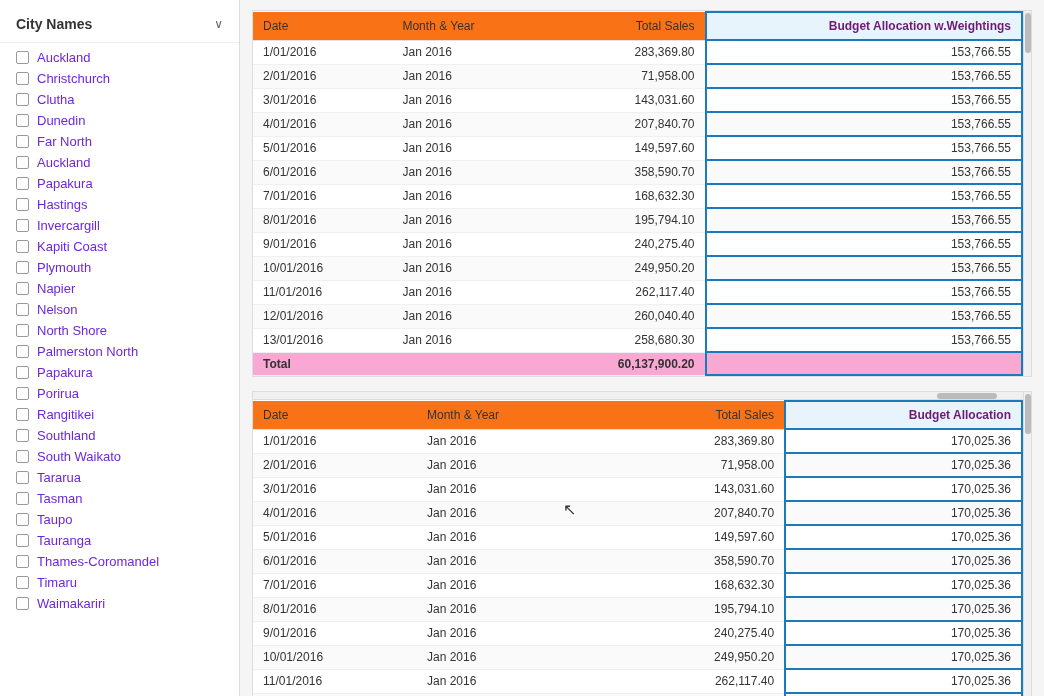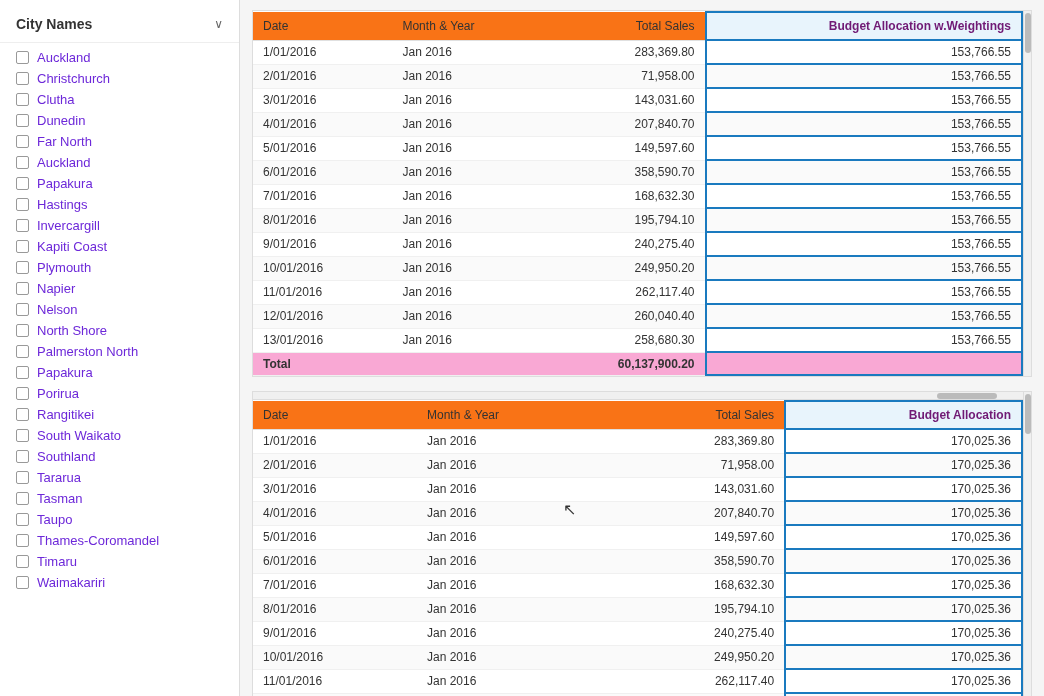--- a/index.html
+++ b/index.html
@@ -256,37 +256,41 @@
       <div class="sidebar-item">
         <div class="checkbox"></div>
         <span class="sidebar-label">Porirua</span>
       </div>
       <div class="sidebar-item">
         <div class="checkbox"></div>
         <span class="sidebar-label">Rangitikei</span>
       </div>
       <div class="sidebar-item">
         <div class="checkbox"></div>
+        <span class="sidebar-label">Southland</span>
+      </div>
+      <div class="sidebar-item">
+        <div class="checkbox"></div>
         <span class="sidebar-label">South Waikato</span>
       </div>
       <div class="sidebar-item">
         <div class="checkbox"></div>
-        <span class="sidebar-label">Southland</span>
-      </div>
-      <div class="sidebar-item">
-        <div class="checkbox"></div>
         <span class="sidebar-label">Tararua</span>
       </div>
       <div class="sidebar-item">
         <div class="checkbox"></div>
         <span class="sidebar-label">Tasman</span>
       </div>
       <div class="sidebar-item">
         <div class="checkbox"></div>
         <span class="sidebar-label">Taupo</span>
+      </div>
+      <div class="sidebar-item">
+        <div class="checkbox"></div>
+        <span class="sidebar-label">Tauranga</span>
       </div>
       <div class="sidebar-item">
         <div class="checkbox"></div>
         <span class="sidebar-label">Thames-Coromandel</span>
       </div>
       <div class="sidebar-item">
         <div class="checkbox"></div>
         <span class="sidebar-label">Timaru</span>
       </div>
       <div class="sidebar-item">

